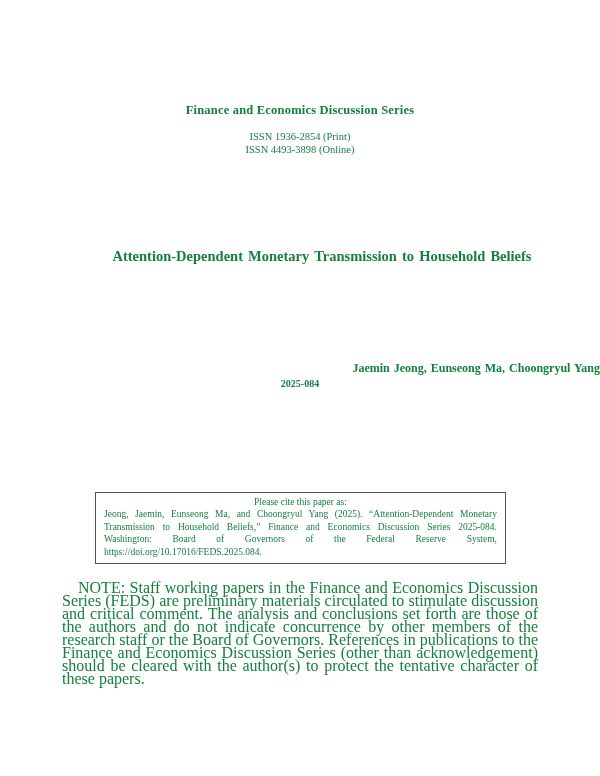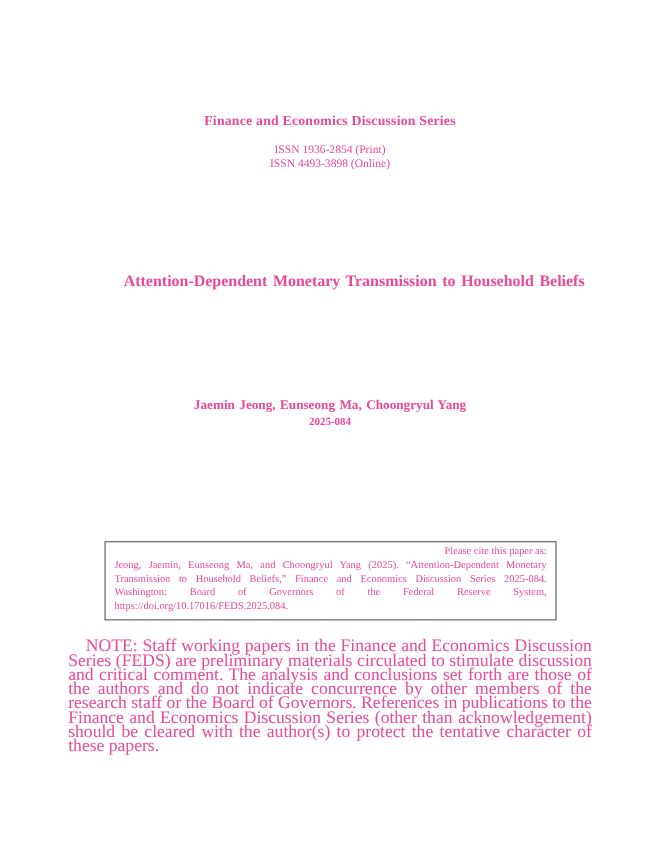--- a/index.html
+++ b/index.html
@@ -6,21 +6,21 @@
     margin: 0;
     padding: 0;
     background: #ffffff;
   }
   .page {
     position: relative;
     width: 600px;
     height: 776px;
     background: #ffffff;
     font-family: "Liberation Serif", "DejaVu Serif", serif;
-    color: #ec4899;
+    color: #15803d;
     overflow: hidden;
   }
   .header-block {
     position: absolute;
     top: 103px;
     left: 0;
     right: 0;
     text-align: center;
   }
   .series-title {
@@ -47,21 +47,21 @@
     font-size: 14.5px;
     font-weight: bold;
     line-height: 16px;
     word-spacing: 1.5px;
   }
   .authors {
     position: absolute;
     top: 361px;
     left: 0;
     right: 0;
-    text-align: center;
+    text-align: right;
     font-size: 12px;
     font-weight: bold;
     word-spacing: 1px;
   }
   .paper-number {
     position: absolute;
     top: 378px;
     left: 0;
     right: 0;
     text-align: center;
@@ -73,21 +73,21 @@
     left: 95px;
     top: 492px;
     width: 411px;
     box-sizing: border-box;
     border: 1px solid #555555;
     padding: 3px 8px 5px 8px;
     font-size: 9.5px;
     line-height: 12.4px;
   }
   .citation-label {
-    text-align: right;
+    text-align: center;
   }
   .citation-text {
     text-align: justify;
   }
   .note-paragraph {
     position: absolute;
     left: 62px;
     top: 581px;
     width: 476px;
     font-size: 16px;

